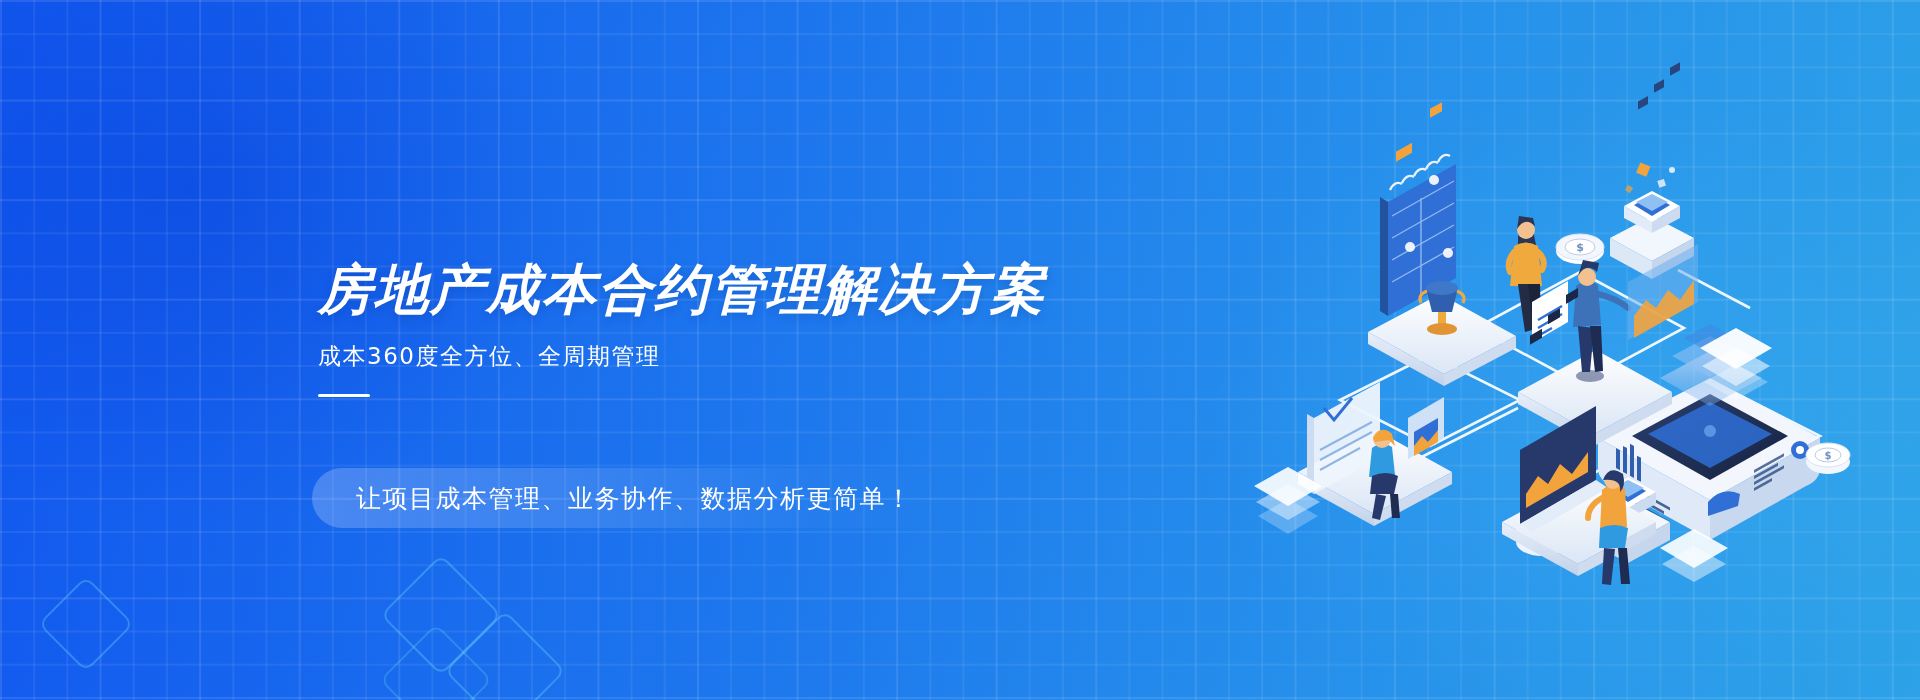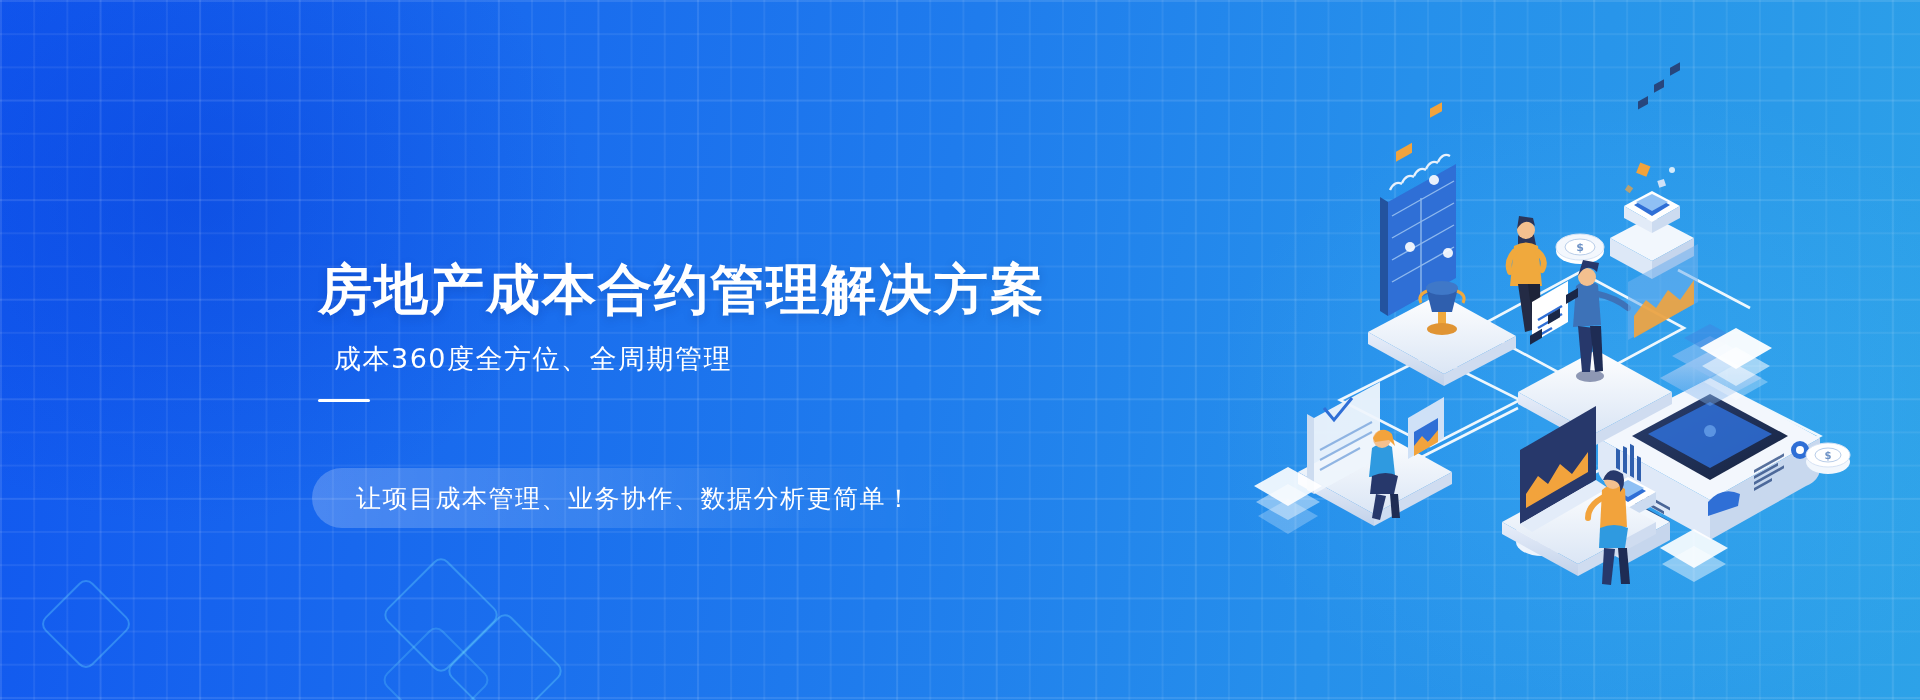--- a/index.html
+++ b/index.html
@@ -49,30 +49,29 @@
   }
   .d1{ left:52px;  top:590px; width:68px;  height:68px; }
   .d2{ left:398px; top:572px; width:86px;  height:86px; }
   .d3{ left:462px; top:628px; width:86px;  height:86px; }
   .d4{ left:396px; top:640px; width:80px;  height:80px; border-color:rgba(120,235,255,.22); }
 
   
   .copy{ position:absolute; left:318px; top:262px; width:900px; }
 
   .headline{
-    font-size:54px; line-height:1.05; font-weight:bold; 
+    font-size:54px; line-height:1.05; font-weight:bold; font-style:italic;
     color:#ffffff; letter-spacing:2px; white-space:nowrap;
     text-shadow:0 3px 10px rgba(0,40,120,.22);
     font-family:"DejaVu Sans","Liberation Sans",sans-serif;
   }
   .subhead{
-    margin-top:22px; font-size:27px; color:#ffffff; letter-spacing:1.5px;
+    margin-top:22px; font-size:23px; color:#ffffff; letter-spacing:1.5px;
     font-weight:400; white-space:nowrap;
     font-family:"DejaVu Sans","Liberation Sans",sans-serif;
-    margin-left:16px;
   }
   .rule{ margin-top:22px; width:52px; height:3px; background:#ffffff; border-radius:2px; }
 
   .pill{
     position:absolute; left:-6px; top:206px;
     display:inline-flex; align-items:center;
     height:60px; padding:0 44px 0 44px;
     border-radius:30px;
     background:linear-gradient(90deg, rgba(255,255,255,.22) 0%, rgba(255,255,255,.13) 42%, rgba(255,255,255,.03) 78%, rgba(255,255,255,0) 100%);
     font-size:25px; color:#ffffff; letter-spacing:1.5px; white-space:nowrap;

